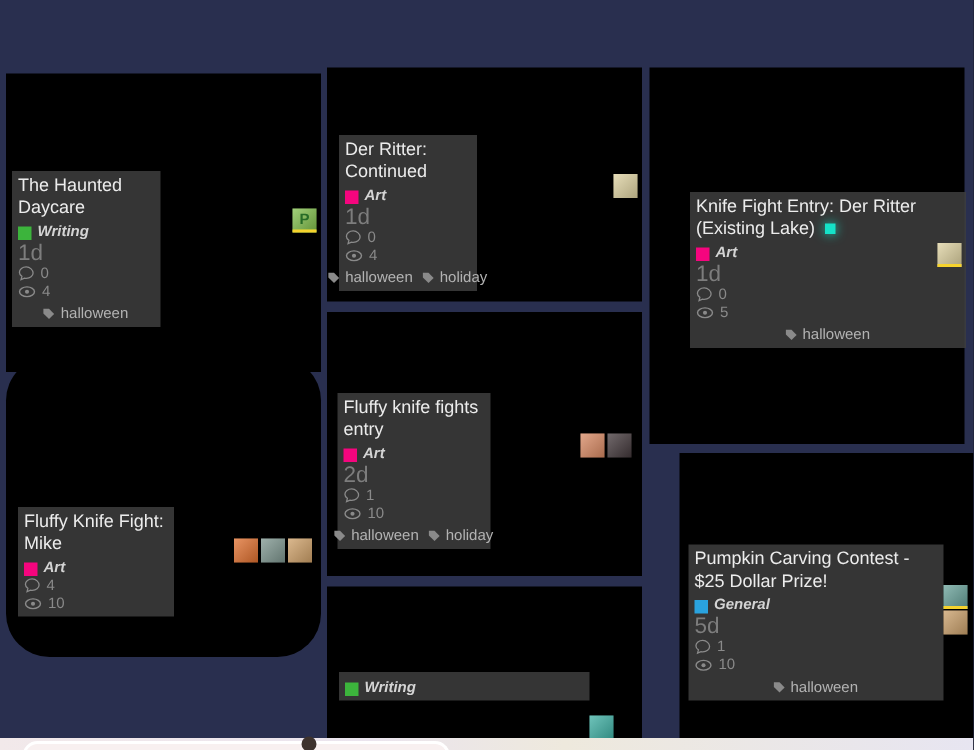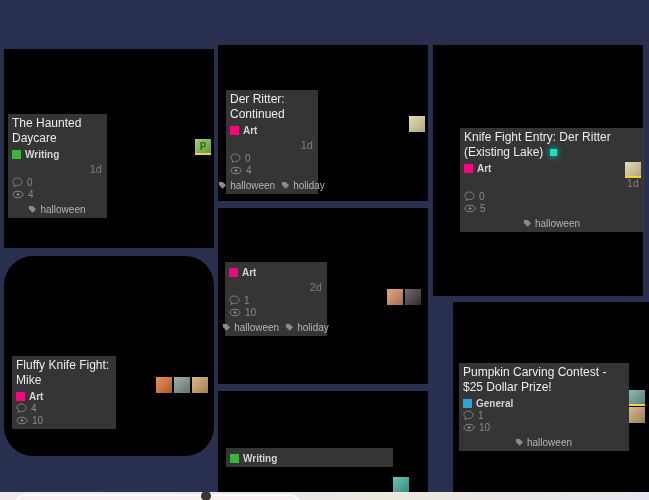--- a/index.html
+++ b/index.html
@@ -33,43 +33,43 @@
     font-size:11px; font-weight:bold; letter-spacing:.4px;
     padding:4px 10px; display:inline-flex; align-items:center; gap:6px;
     background:transparent; cursor:pointer;
   }
   .plus { font-size:14px; font-weight:bold; line-height:10px; }
 
   
   .board { position:absolute; top:40px; left:0; width:649px; height:460px; }
   .card { position:absolute; background:#000; cursor:pointer; }
   .c1a { left:4px;   top:9px;   width:210px; height:199px; }
-  .c1b { left:4px;   top:216px; width:210px; height:200px;border-radius:29px; }
+  .c1b { left:4px;   top:198px; width:210px; height:200px;border-radius:29px; }
   .c2a { left:218px; top:5px;   width:210px; height:156px; }
   .c2b { left:218px; top:168px; width:210px; height:176px; }
   .c2c { left:218px; top:351px; width:210px; height:101px; }
   .c3a { left:433px; top:5px;   width:210px; height:251px; }
   .c3b { left:433px; top:262px; width:210px; height:226px;margin-left:20px; }
 
   .overlay { position:absolute; background:rgba(62,62,62,.86); padding:2px 5px 3px 4px; }
   .c1a .overlay { left:4px; top:65px;  width:99px; }
   .c1b .overlay { left:8px; top:100px; width:104px; }
   .c2a .overlay { left:8px; top:45px;  width:92px; }
   .c2b .overlay { left:7px; top:54px;  width:102px; }
   .c2c .overlay { left:8px; top:57px;  width:167px; }
   .c3a .overlay { left:7px; top:83px;  width:184px;margin-left:20px; }
   .c3b .overlay { left:6px; top:61px;  width:170px; }
 
   .title { color:#ececec; font-size:12px; line-height:15px; font-weight:normal; }
   .unread-dot { display:inline-block; width:7px; height:7px; background:#15e2c8; margin-left:3px;
                 box-shadow:0 0 7px rgba(21,226,200,.9); vertical-align:middle; }
-  .cat-row { display:flex; align-items:center; gap:4px; margin-top:2px; height:12px; }
+  .cat-row { display:flex; align-items:flex-end; gap:4px; margin-top:2px; height:12px;font-style:italic; }
   .cat-dot { width:9px; height:9px; display:inline-block; }
   .cat-name { color:#d4d4d4; font-size:10px; font-weight:bold; }
-  .time-row { height:16px; text-align:right; color:#7d7d7d; font-size:11px; line-height:18px; }
+  .time-row { height:16px; color:#7d7d7d; font-size:15px; line-height:18px; }
   .meta-row { display:flex; align-items:center; gap:4px; height:12px; color:#8a8a8a; font-size:10px; }
   .tags-row { display:flex; align-items:center; gap:6px; margin-top:3px; height:12px;justify-content:center; }
   .tag { display:inline-flex; align-items:center; gap:3px; color:#b3b3b3; font-size:10px; cursor:pointer; }
 
   .avatars { position:absolute; display:flex; gap:2px; }
   .avatars.stack { flex-direction:column; gap:1px; }
   .c1a .avatars { right:3px;  top:90px; }
   .c1b .avatars { right:6px;  top:121px; }
   .c2a .avatars { right:3px;  top:71px; }
   .c2b .avatars { right:7px;  top:81px; }
@@ -203,20 +203,21 @@
           </span>
         </div>
       </div>
       <div class="avatars">
         <span class="avatar" style="background-color: rgb(223, 211, 162);"></span>
       </div>
     </div>
 
     <div class="card c2b">
       <div class="overlay">
+        <div class="title">Fluffy knife fights entry</div>
         <div class="cat-row">
           <span class="cat-dot" style="background: rgb(245, 5, 126);"></span>
           <span class="cat-name">Art</span>
         </div>
         <div class="time-row">2d</div>
         <div class="meta-row">
           <svg viewBox="0 0 14 14" width="11" height="11">
               <path d="M7 1.2C3.8 1.2 1.2 3.2 1.2 5.7c0 1.4.8 2.7 2.1 3.5L2.6 12l2.9-1.3c.5.1 1 .2 1.5.2 3.2 0 5.8-2 5.8-4.5S10.2 1.2 7 1.2z" fill="none" stroke="#8a8a8a" stroke-width="1.1"></path>
             </svg>
           <span>1</span>
@@ -299,20 +300,21 @@
       </div>
     </div>
 
     <div class="card c3b">
       <div class="overlay">
         <div class="title">Pumpkin Carving Contest - $25 Dollar Prize!</div>
         <div class="cat-row">
           <span class="cat-dot" style="background: rgb(42, 163, 223);"></span>
           <span class="cat-name">General</span>
         </div>
+        <div class="time-row">5d</div>
         <div class="meta-row">
           <svg viewBox="0 0 14 14" width="11" height="11">
               <path d="M7 1.2C3.8 1.2 1.2 3.2 1.2 5.7c0 1.4.8 2.7 2.1 3.5L2.6 12l2.9-1.3c.5.1 1 .2 1.5.2 3.2 0 5.8-2 5.8-4.5S10.2 1.2 7 1.2z" fill="none" stroke="#8a8a8a" stroke-width="1.1"></path>
             </svg>
           <span>1</span>
         </div>
         <div class="meta-row">
           <svg viewBox="0 0 14 10" width="12" height="9">
               <ellipse cx="7" cy="5" rx="5.8" ry="3.8" fill="none" stroke="#8a8a8a" stroke-width="1.1"></ellipse>
               <circle cx="7" cy="5" r="1.6" fill="#8a8a8a"></circle>

